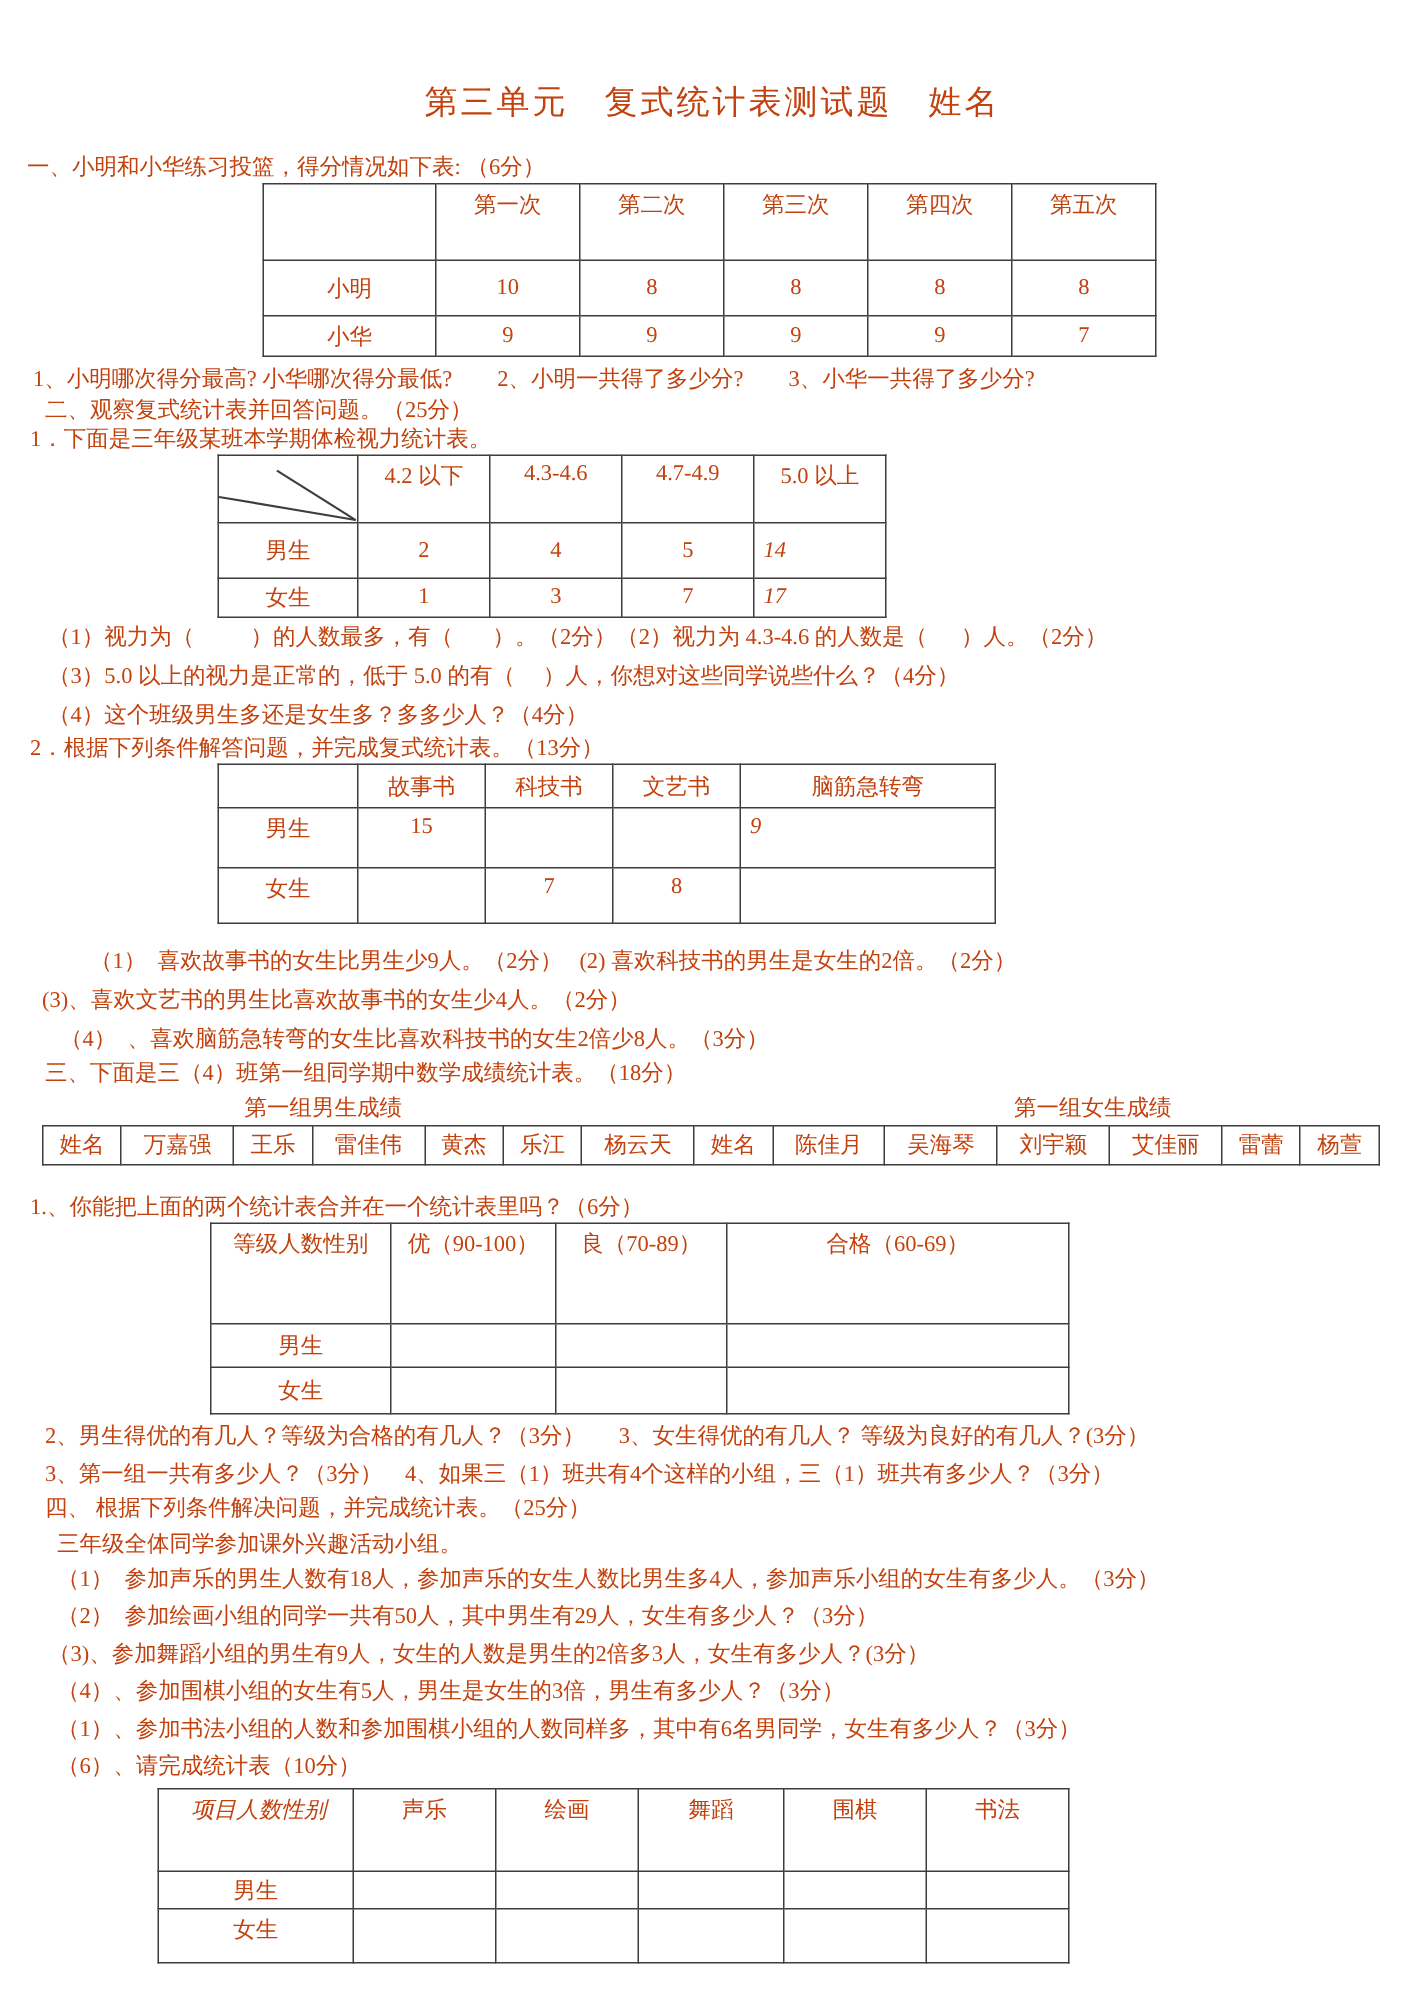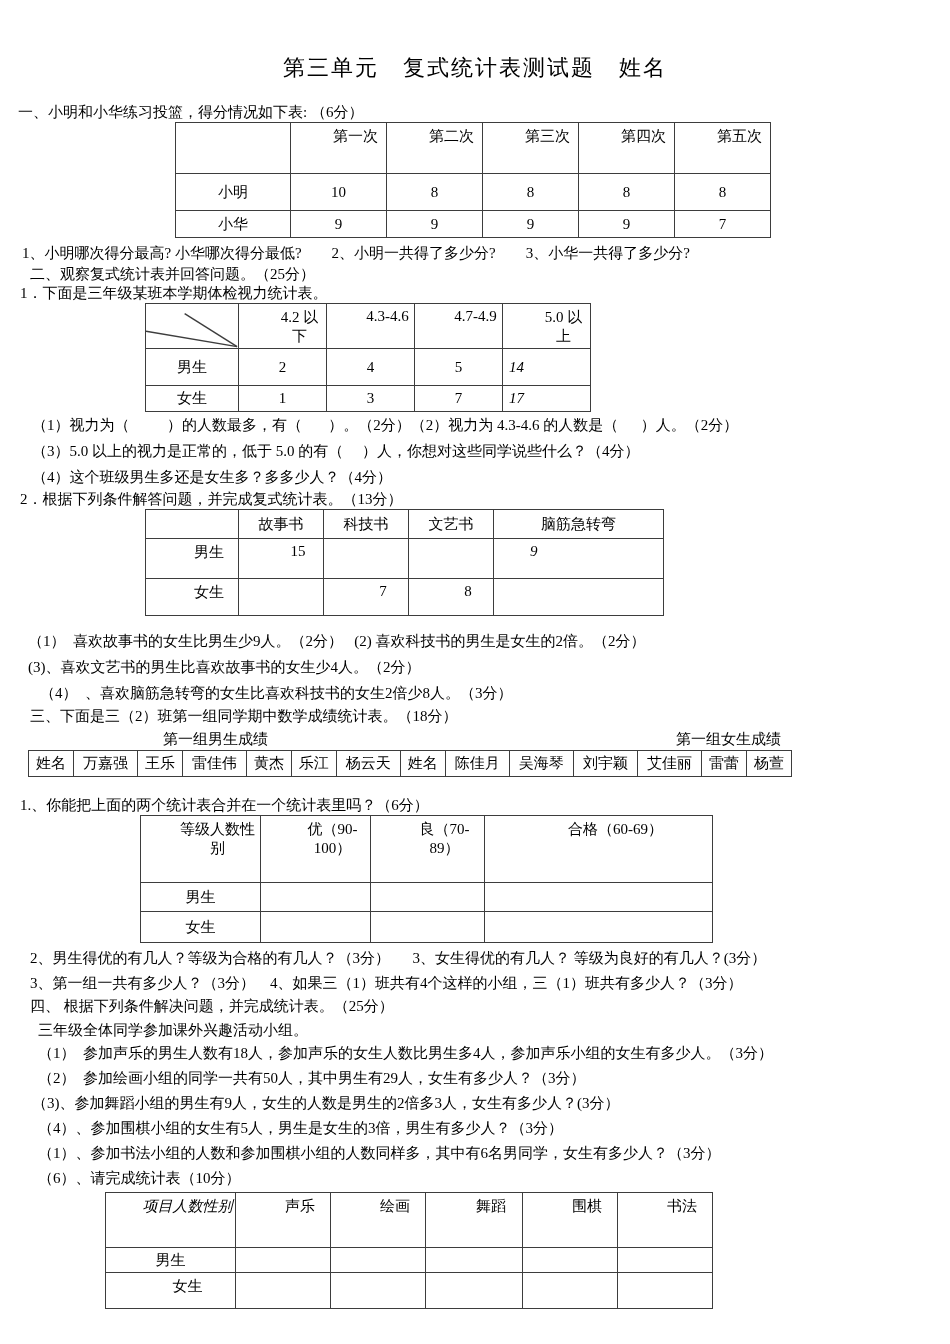--- a/index.html
+++ b/index.html
@@ -1,18 +1,18 @@
 <!DOCTYPE html>
 <html><head>
 <meta charset="utf-8">
 <style>
   html,body { margin:0; padding:0; background:#ffffff; }
   .doc {
     position:relative; width:950px; height:1344px; background:#fff;
-    color:#000000; font-family:"Liberation Serif","DejaVu Serif",serif;
+    color:#c2410c; font-family:"Liberation Serif","DejaVu Serif",serif;
     font-size:15px; overflow:hidden;
   }
   .line { white-space:pre-wrap; line-height:25px; }
   .title {
     text-align:center; font-size:22px; font-weight:400;
     margin:0; padding-top:52px; line-height:32px; letter-spacing:2px;
   }
   .heading { line-height:20px; white-space:pre-wrap; }
 
   table { border-collapse:collapse; table-layout:fixed; }
@@ -20,46 +20,46 @@
            text-align:center; font-size:15px; overflow:hidden; }
 
   tr.h62 > * { height:62px; }  tr.h50 > * { height:50px;text-align:center; }
   tr.h46 > * { height:46px; }  tr.h40 > * { height:40px; }
   tr.h36 > * { height:36px; }  tr.h35 > * { height:35px; }
   tr.h32 > * { height:32px; }  tr.h31 > * { height:31px; }
   tr.h30 > * { height:30px; }  tr.h28 > * { height:28px; }
   tr.h26 > * { height:26px; }  tr.h25 > * { height:25px; }
   tr.h24 > * { height:24px; }
 
-  tr.top > * { vertical-align:top; padding-top:4px;padding-left:36px; }
+  tr.top > * { vertical-align:top; padding-top:4px; }
   .cell-left { text-align:left; padding-left:6px;font-style:italic; }
   .corner { position:relative; }
   .corner svg { position:absolute; left:0; top:0; width:100%; height:100%; }
 
   .m-t1   { margin:0 0 0 175px; width:595px; }
   .m-t2   { margin:0 0 0 145px; width:445px; }
   .m-t3   { margin:0 0 0 145px; width:518px; }
-  .m-score{ margin:0 0 16px 28px;  width:764px; table-layout:auto; }
+  .m-score{ margin:0 0 16px 28px;  width:892px; table-layout:auto; }
   .m-merge{ margin:0 0 0 140px; width:572px; }
   .m-final{ margin:1px 0 0 105px; width:607px; }
 
   .captions { position:relative; height:22px; margin-top:2px; }
   .captions span { position:absolute; top:0; line-height:22px; }
   .cap-left  { left:163px; }
   .cap-right { left:676px; }
 
   
   .s1-heading { margin:18px 0 0 18px; }
   .s1-q   { margin:4px 0 0 22px; line-height:22px; }
   .s2-heading { margin:0 0 0 30px; }
   .i1-intro { margin:0 0 0 20px; line-height:19px; }
   .i1-q  { margin:0 0 0 32px; line-height:26px; }
   .i1-q:first-of-type { margin-top:3px; }
   .i2-intro { margin:0 0 0 20px; line-height:19px; }
-  .i2-q1 { margin:12px 0 0 28px; line-height:26px; }
+  .i2-q1 { margin:12px 0 0 60px; line-height:26px; }
   .i2-q2 { margin:0 0 0 28px; line-height:26px; }
   .i2-q3 { margin:0 0 0 40px; line-height:26px; }
   .s3-heading { margin:0 0 0 30px; }
   .s3-q1 { margin:18px 0 0 20px; line-height:20px; }
   .s3-q  { margin:0 0 0 30px; line-height:25px; }
   .s3-q.first { margin-top:3px; }
   .s4-heading { margin:0 0 0 30px; line-height:21px; }
   .s4-intro { margin:3px 0 0 38px; line-height:21px; }
   .s4-q  { margin:0 0 0 38px; line-height:25px; }
   .s4-q.alt { margin-left:32px; }
@@ -189,21 +189,21 @@
       <td>8</td>
       <td></td>
     </tr>
   </tbody>
     </table>
 
   <div class="line i2-q1">（1）  喜欢故事书的女生比男生少9人。（2分）   (2) 喜欢科技书的男生是女生的2倍。（2分）</div>
   <div class="line i2-q2">(3)、喜欢文艺书的男生比喜欢故事书的女生少4人。（2分）</div>
   <div class="line i2-q3">（4）  、喜欢脑筋急转弯的女生比喜欢科技书的女生2倍少8人。（3分）</div>
 
-  <div class="heading s3-heading line">三、下面是三（2）班第一组同学期中数学成绩统计表。（18分）</div>
+  <div class="heading s3-heading line">三、下面是三（4）班第一组同学期中数学成绩统计表。（18分）</div>
 
   <div class="captions">
     <span class="cap-left">第一组男生成绩</span>
     <span class="cap-right">第一组女生成绩</span>
   </div>
 
   <table class="m-score">
     <tbody>
         <tr class="h25">
       <td>姓名</td>

